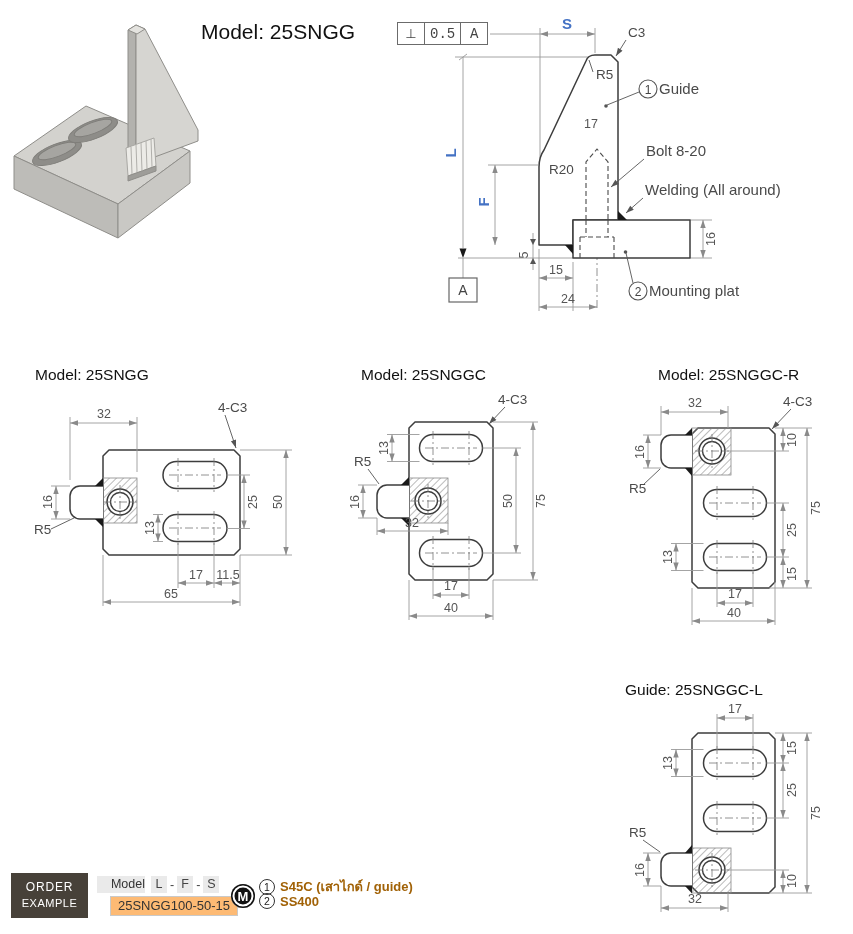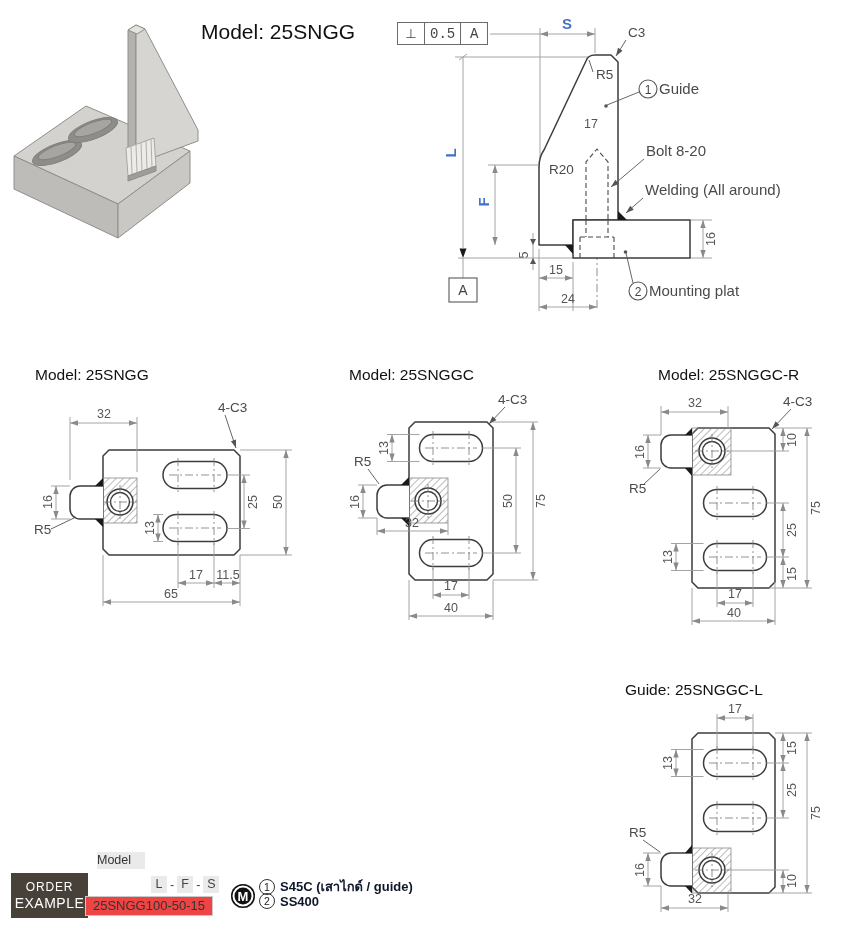--- a/index.html
+++ b/index.html
@@ -28,37 +28,37 @@
   .lbl2{font-size:15px;fill:#4a4a4a;}
   .blue{font-size:15px;font-weight:bold;fill:#4472c4;}
   .weld{fill:#1a1a1a;stroke:none;}
   .dot{fill:#555;stroke:none;}
   .con{stroke:#555;stroke-width:0.9;fill:none;}
   .cir{stroke:#555;stroke-width:1.1;fill:#fff;}
   
   .ord-box{position:absolute;left:11px;top:873px;width:77px;height:45px;background:#474139;
            color:#fff;text-align:center;}
   .ord-box .l1{font-size:12px;letter-spacing:0.8px;margin-top:6px;line-height:17px;}
-  .ord-box .l2{font-size:14px;letter-spacing:0.5px;line-height:14px;}
-  .ord-model{position:absolute;left:97px;top:852px;width:48px;height:17px;background:#eaeaea;
-             font-size:12.5px;color:#333;text-align:left;line-height:17px;}
+  .ord-box .l2{font-size:11px;letter-spacing:0.5px;line-height:14px;}
+  .ord-model{position:absolute;left:97px;top:876px;width:48px;height:17px;background:#eaeaea;
+             font-size:12.5px;color:#333;text-align:right;line-height:17px;}
   .ord-lfs{position:absolute;left:151px;top:876px;height:17px;display:flex;align-items:center;
            gap:3px;font-size:12.5px;color:#444;}
   .gbox{display:inline-block;width:16px;height:17px;background:#eaeaea;text-align:center;line-height:17px;}
-  .ord-code{position:absolute;left:85px;top:896px;width:126px;height:18px;background:#ef4444;
+  .ord-code{position:absolute;left:110px;top:896px;width:126px;height:18px;background:#fdba74;
             border:1px solid #c9c9c9;font-size:13px;color:#333;text-align:center;line-height:18px;}
   .m-badge{position:absolute;left:231px;top:884px;width:24px;height:24px;border-radius:50%;
            background:#111;box-shadow:inset 0 0 0 1.5px #111, inset 0 0 0 3.5px #fff;
            color:#fff;font-weight:bold;font-size:13px;display:flex;align-items:center;justify-content:center;}
   .mat{position:absolute;left:259px;display:flex;align-items:center;gap:5px;}
   .mat1{top:876px;}
   .mat2{top:893px;}
   .circ{display:inline-flex;width:14px;height:14px;border:1.3px solid #333;border-radius:50%;
         font-size:10.5px;color:#222;align-items:center;justify-content:center;flex:0 0 auto;}
-  .mat-t{font-size:13px;font-weight:bold;color:#0f172a;white-space:nowrap;}
+  .mat-t{font-size:13px;font-weight:bold;color:#a16207;white-space:nowrap;}
 </style>
 </head>
 <body>
 
 <div class="page">
 
   <svg class="abs" style="left:0;top:8px" width="240" height="235" viewBox="0 0 240 235">
     <g stroke="#8f8e8a" stroke-width="1" stroke-linejoin="round">
       <polygon points="14,148 86,98 190,143 118,196" fill="#d3d2ce"></polygon>
       <polygon points="14,148 118,196 118,230 14,181" fill="#bdbcb8"></polygon>
@@ -177,21 +177,21 @@
     <g>
       <circle class="cir" cx="198" cy="276" r="9"></circle>
       <text x="198" y="280.5" text-anchor="middle" font-size="12" fill="#444">2</text>
       <text class="lbl2" x="209" y="281">Mounting plat</text>
       <line class="con" x1="193" y1="268" x2="186" y2="238"></line>
         <circle class="dot" cx="185.5" cy="237" r="1.8"></circle>
     </g>
   </svg>
 
   <div class="sub" style="left:35px;top:366px">Model: 25SNGG</div>
-  <div class="sub" style="left:349px;top:366px">Model: 25SNGGC</div>
+  <div class="sub" style="left:361px;top:366px">Model: 25SNGGC</div>
   <div class="sub" style="left:658px;top:366px">Model: 25SNGGC-R</div>
   <div class="sub" style="left:625px;top:681px">Guide: 25SNGGC-L</div>
 
   <svg class="abs" style="left:20px;top:390px" width="290" height="240" viewBox="0 0 290 240">
     <defs>
       <pattern id="h1" width="5" height="5" patternUnits="userSpaceOnUse" patternTransform="rotate(45)">
           <line x1="0" y1="0" x2="0" y2="5" stroke="#777" stroke-width="1"></line>
         </pattern>
       <marker id="me1" markerWidth="9" markerHeight="7" refX="8.5" refY="3" orient="auto" markerUnits="userSpaceOnUse">
           <path d="M0.5,0.3 L8.5,3 L0.5,5.7 Z" fill="#8a8a8a"></path>

